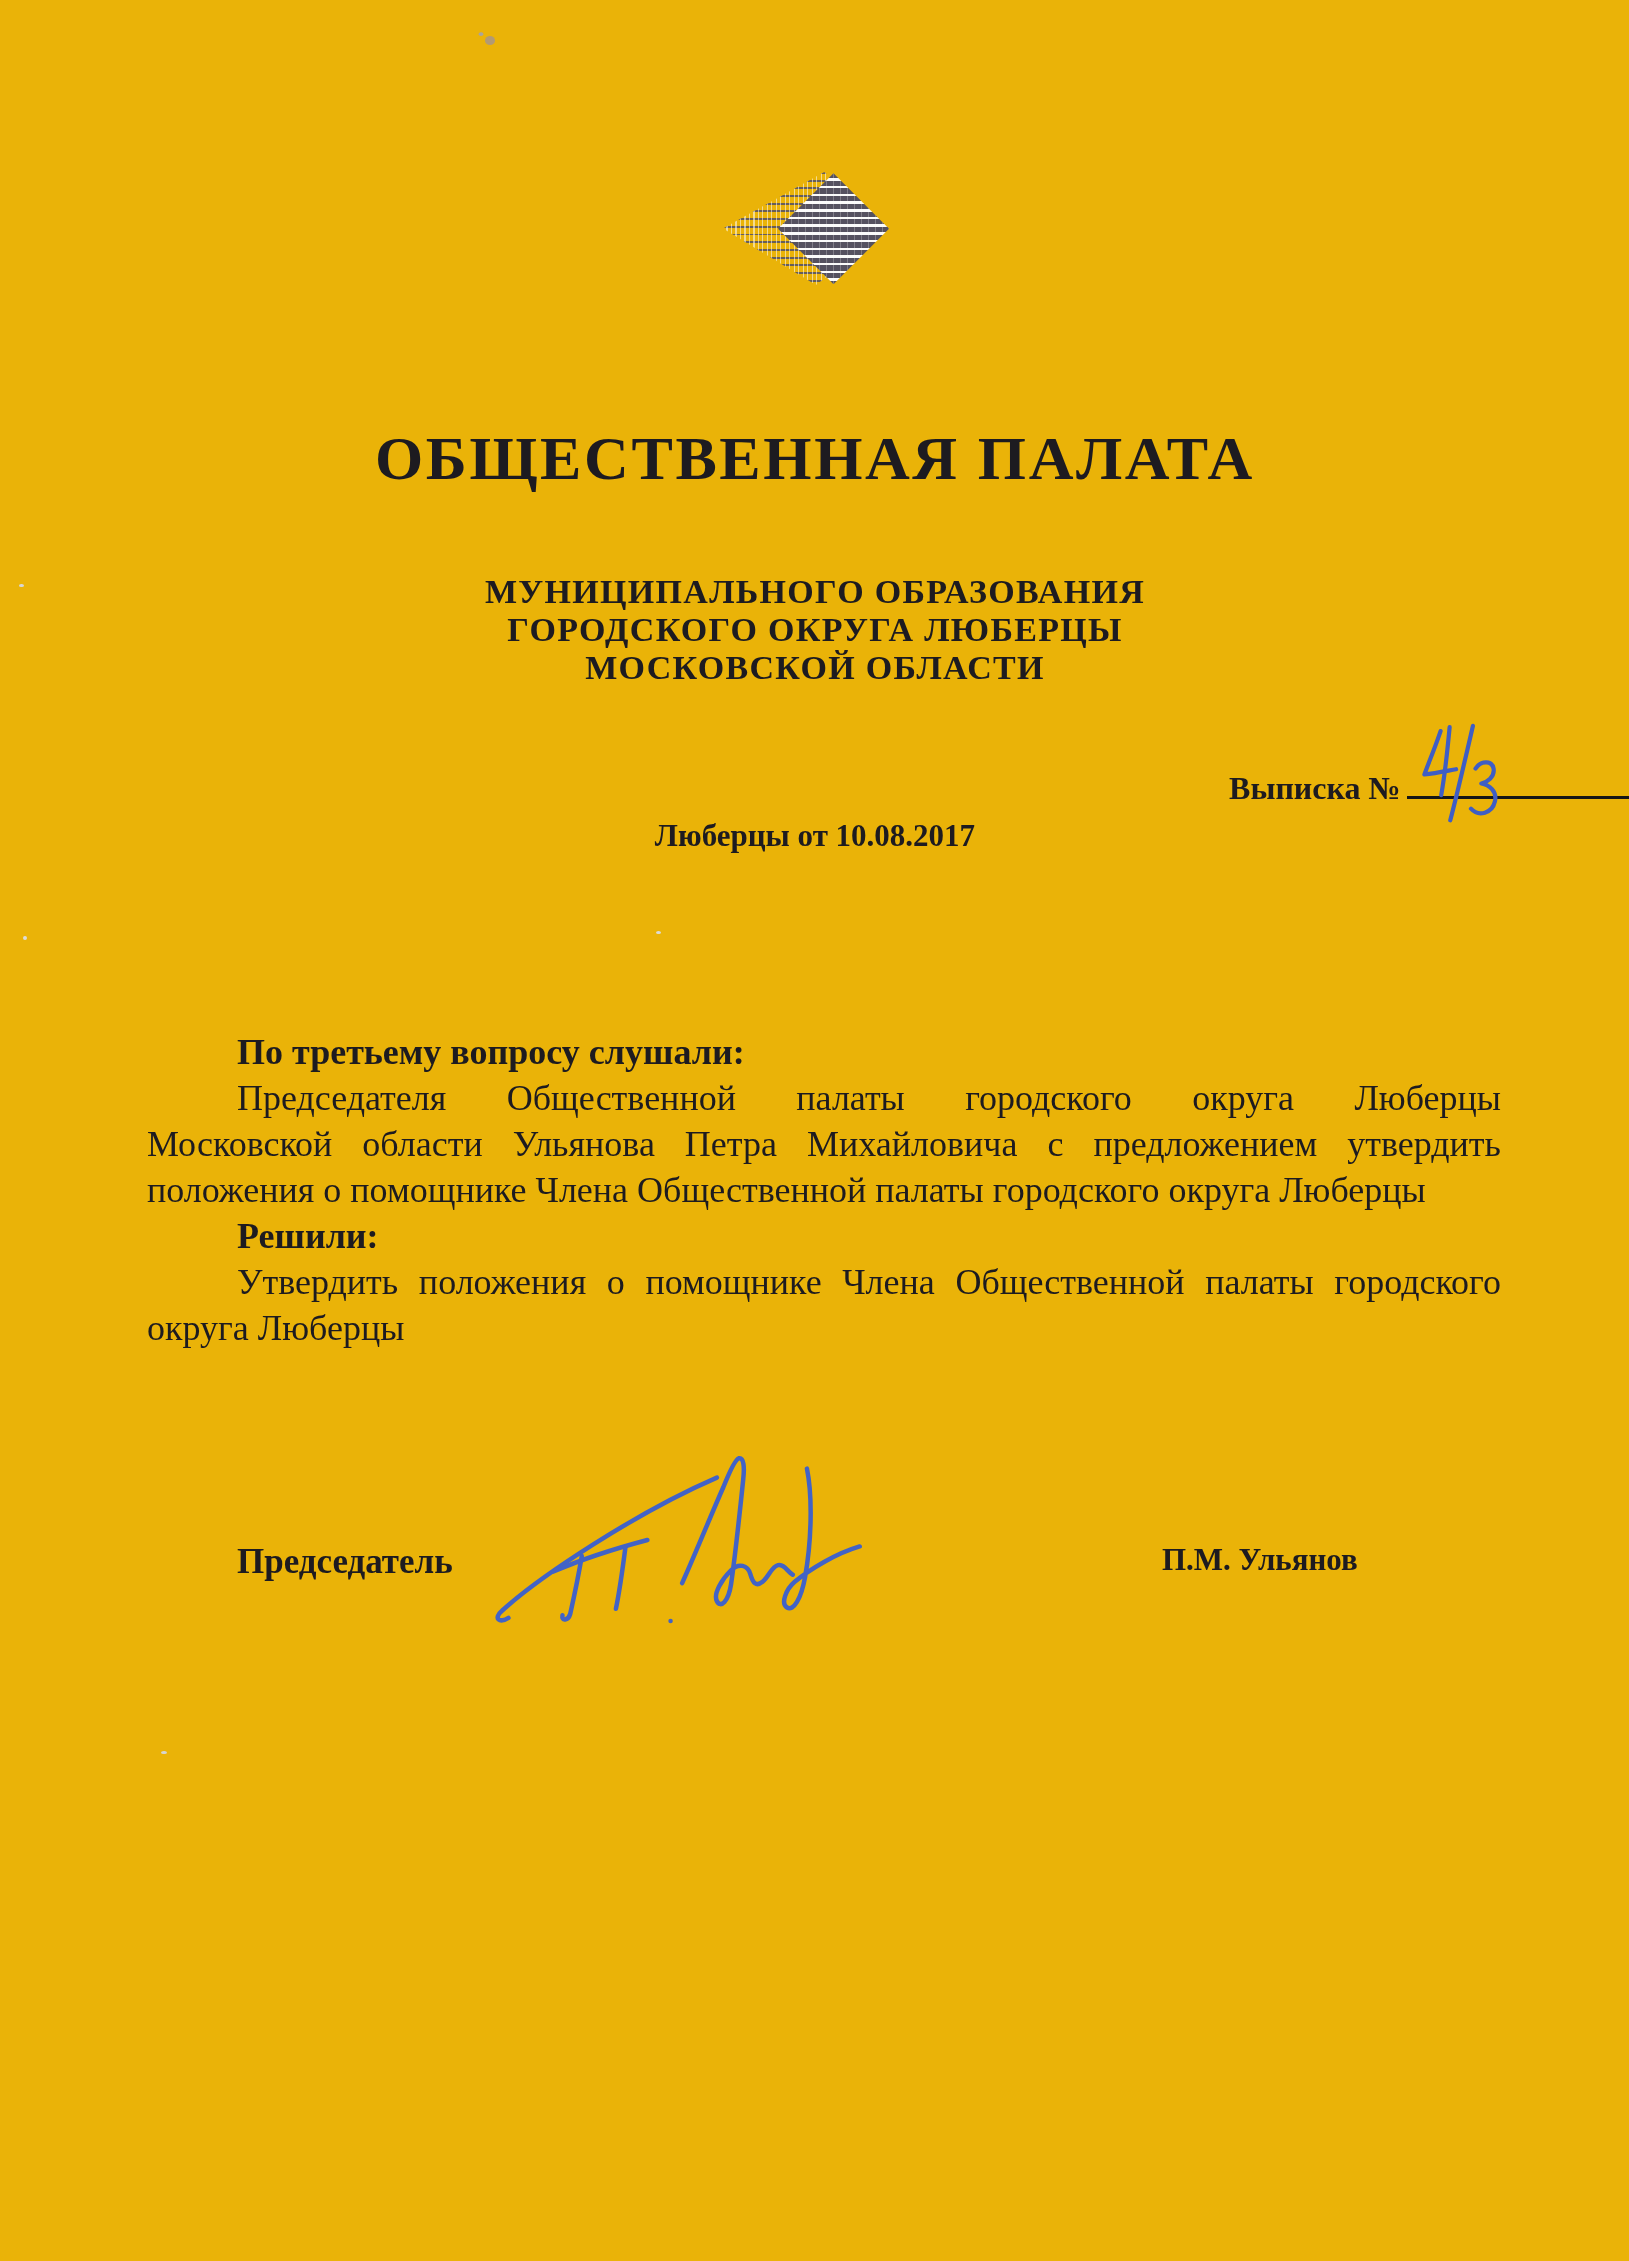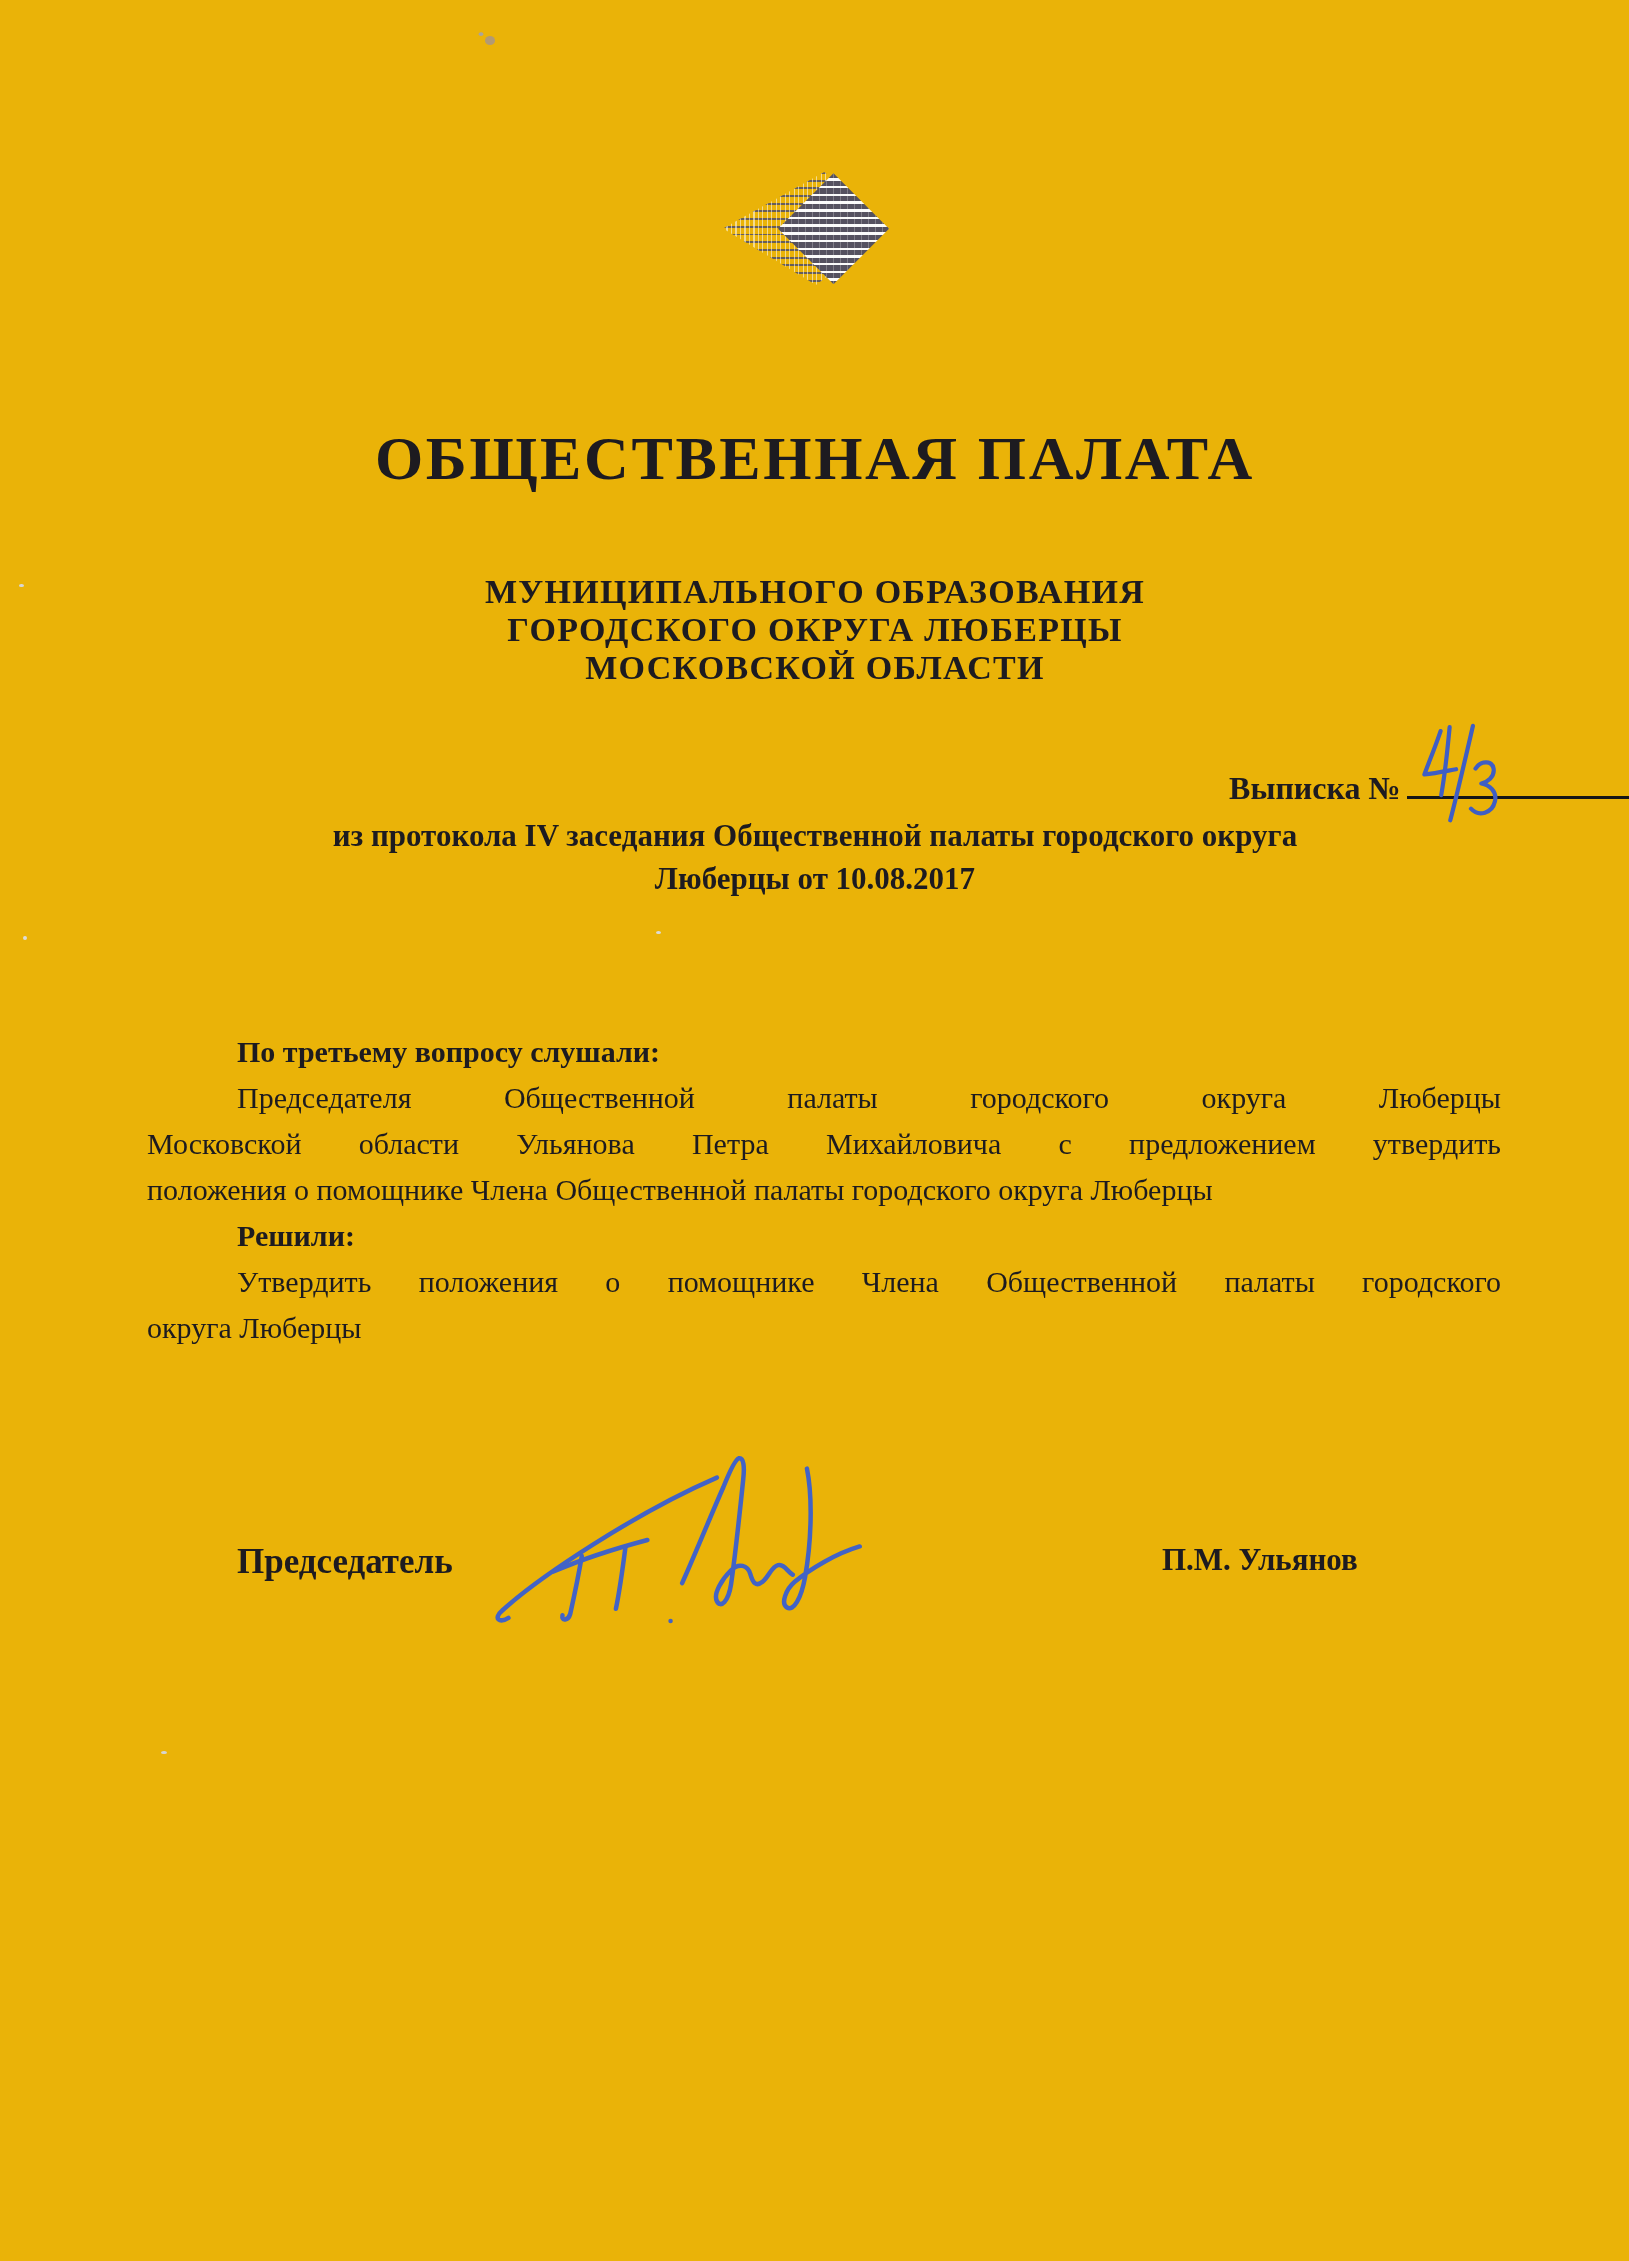--- a/index.html
+++ b/index.html
@@ -57,21 +57,21 @@
   .hand-number{position:absolute;left:9px;top:-40px;width:97px;height:110px;}
 
   .protocol{
     position:absolute;left:0;top:814px;width:100%;
     text-align:center;font-size:31px;font-weight:bold;line-height:43px;
   }
 
   
   .body-text{
     position:absolute;left:147px;top:1029px;width:1354px;
-    font-size:30px;line-height:46px;
+    font-size:36px;line-height:46px;
   }
   .body-text .h{font-weight:bold;text-indent:90px;}
   .jline{text-align:justify;text-align-last:justify;}
   .jline.first{text-indent:90px;}
   .jline.last{text-align-last:left;}
 
   
   .sig-role{position:absolute;left:237px;top:1542px;font-size:35px;font-weight:bold;white-space:nowrap;}
   .sig-name{position:absolute;left:1162px;top:1542px;font-size:31px;font-weight:bold;white-space:nowrap;}
   .sig-ink{position:absolute;left:477px;top:1439px;width:400px;height:193px;}
@@ -113,21 +113,20 @@
       <svg class="hand-number" viewBox="0 0 150 170" fill="none" stroke="#3f5ec4" stroke-width="6.5" stroke-linecap="round" stroke-linejoin="round" aria-label="4/3">
         <path d="M 38,14 C 30,38 20,62 13,81 C 32,79 50,75 62,73"></path>
         <path d="M 52,8 C 49,40 44,85 39,113"></path>
         <path d="M 88,6 C 79,45 64,110 53,152"></path>
         <path d="M 92,72 C 101,58 118,60 120,72 C 122,85 110,93 101,95 C 113,97 126,107 122,123 C 118,141 97,147 85,134"></path>
       </svg>
     </span>
   </div>
 
   <div class="protocol">
-    <div>из протокола IV заседания Общественной палаты городского округа</div>
     <div>Люберцы от 10.08.2017</div>
   </div>
 
   <div class="body-text">
     <div class="h">По третьему вопросу слушали:</div>
     <div class="jline first">Председателя Общественной палаты городского округа Люберцы</div>
     <div class="jline">Московской области Ульянова Петра Михайловича с предложением утвердить</div>
     <div class="jline last">положения о помощнике Члена Общественной палаты городского округа Люберцы</div>
     <div class="h">Решили:</div>
     <div class="jline first">Утвердить положения о помощнике Члена Общественной палаты городского</div>

